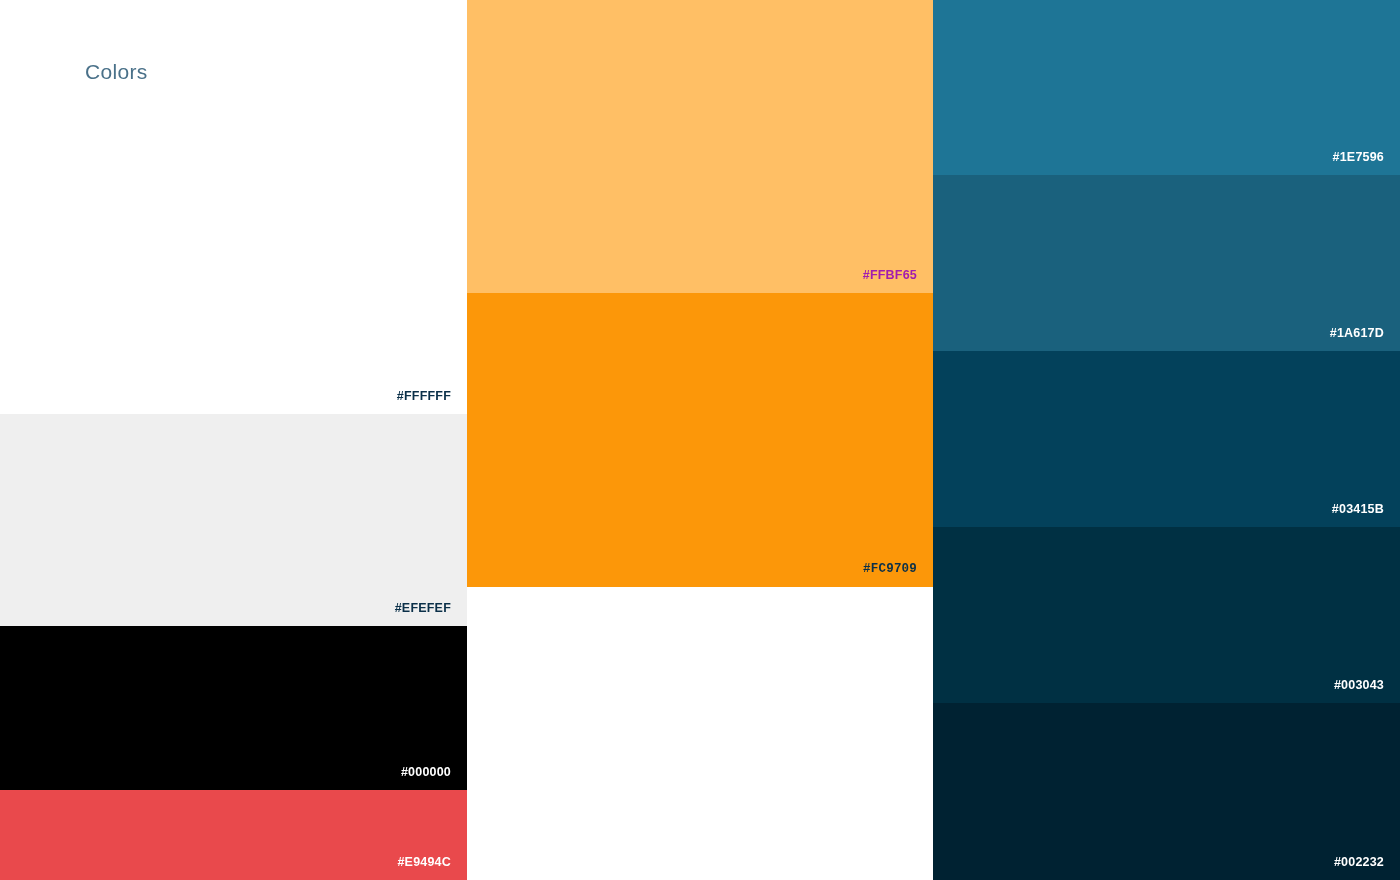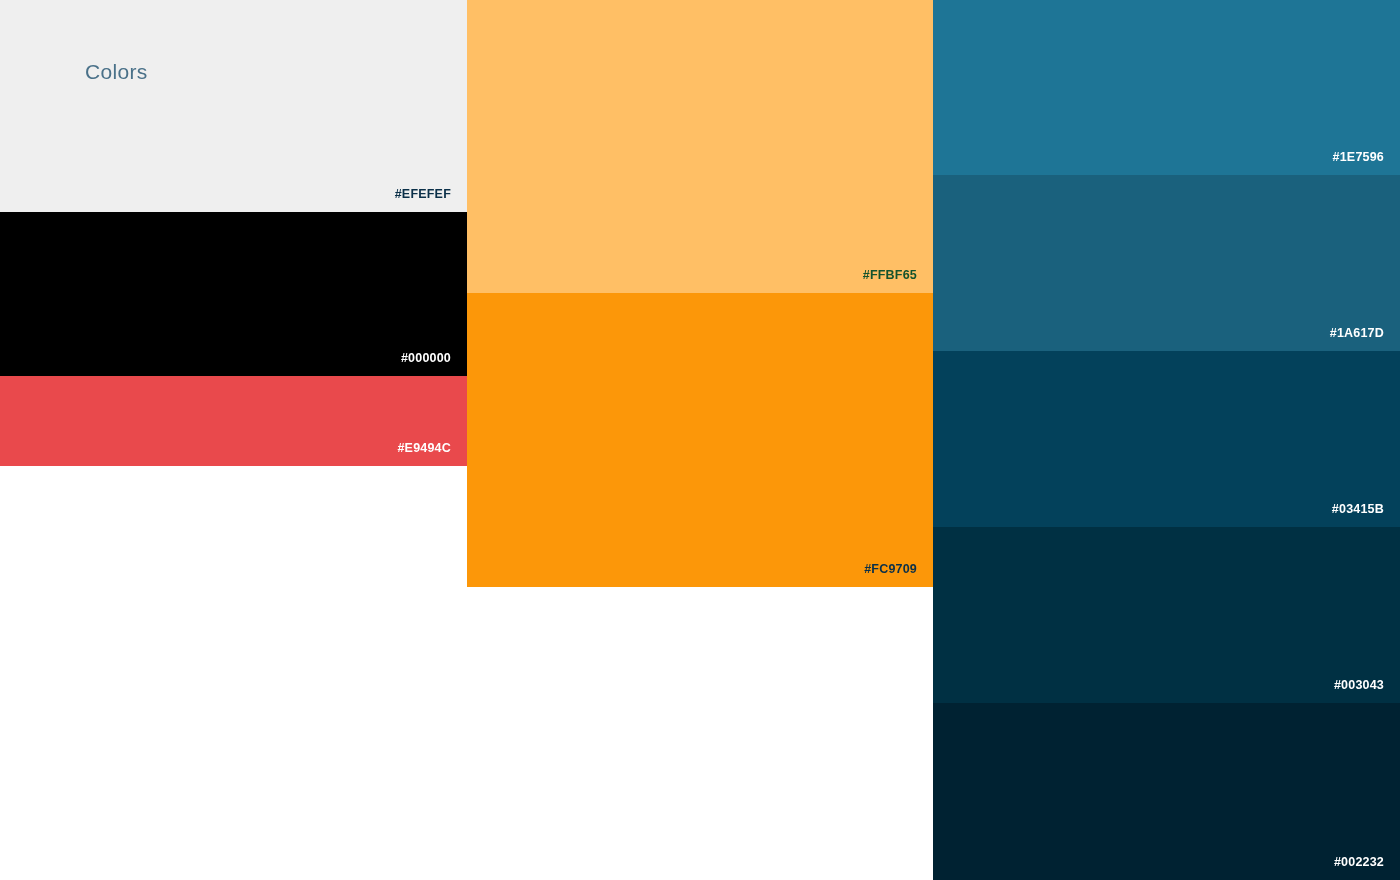--- a/index.html
+++ b/index.html
@@ -72,37 +72,40 @@
   }
 </style>
 </head>
 <body style="background: rgb(255, 255, 255);">
 
 <div class="palette">
 
   <h1 class="page-title" style="color: rgb(74, 113, 137);">Colors</h1>
 
   <div class="column col-neutrals">
+    <div class="swatch" style="background: rgb(255, 255, 255); height: 414px; flex: 0 0 414px;">
+      <span class="swatch-label" style="color: rgb(11, 48, 73);">#FFFFFF</span>
+    </div>
     <div class="swatch" style="background: rgb(239, 239, 239); height: 212px; flex: 0 0 212px;">
       <span class="swatch-label" style="color: rgb(11, 48, 73);">#EFEFEF</span>
     </div>
     <div class="swatch" style="background: rgb(0, 0, 0); height: 164px; flex: 0 0 164px;">
       <span class="swatch-label" style="color: rgb(255, 255, 255);">#000000</span>
     </div>
     <div class="swatch" style="background: rgb(233, 73, 76); height: 90px; flex: 0 0 90px;">
       <span class="swatch-label" style="color: rgb(255, 255, 255);">#E9494C</span>
     </div>
   </div>
 
   <div class="column col-oranges">
     <div class="swatch" style="background: rgb(255, 191, 101); height: 293px; flex: 0 0 293px;">
-      <span class="swatch-label" style="color: #14532d;">#FFBF65</span>
+      <span class="swatch-label" style="color: #a21caf;">#FFBF65</span>
     </div>
     <div class="swatch" style="background: rgb(252, 151, 9); height: 294px; flex: 0 0 294px;">
-      <span class="swatch-label" style="color: rgb(11, 48, 73);">#FC9709</span>
+      <span class="swatch-label" style="color: rgb(11, 48, 73); font-family: Liberation Mono, monospace;">#FC9709</span>
     </div>
   </div>
 
   <div class="column col-blues">
     <div class="swatch" style="background: rgb(30, 117, 150); height: 175px; flex: 0 0 175px;">
       <span class="swatch-label" style="color: rgb(255, 255, 255);">#1E7596</span>
     </div>
     <div class="swatch" style="background: rgb(26, 97, 125); height: 176px; flex: 0 0 176px;">
       <span class="swatch-label" style="color: rgb(255, 255, 255);">#1A617D</span>
     </div>

